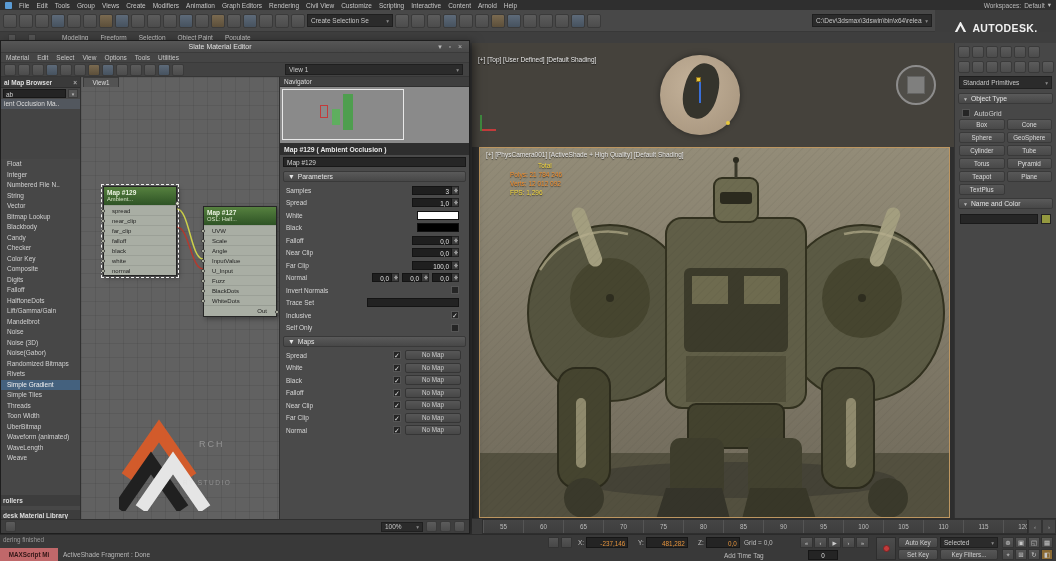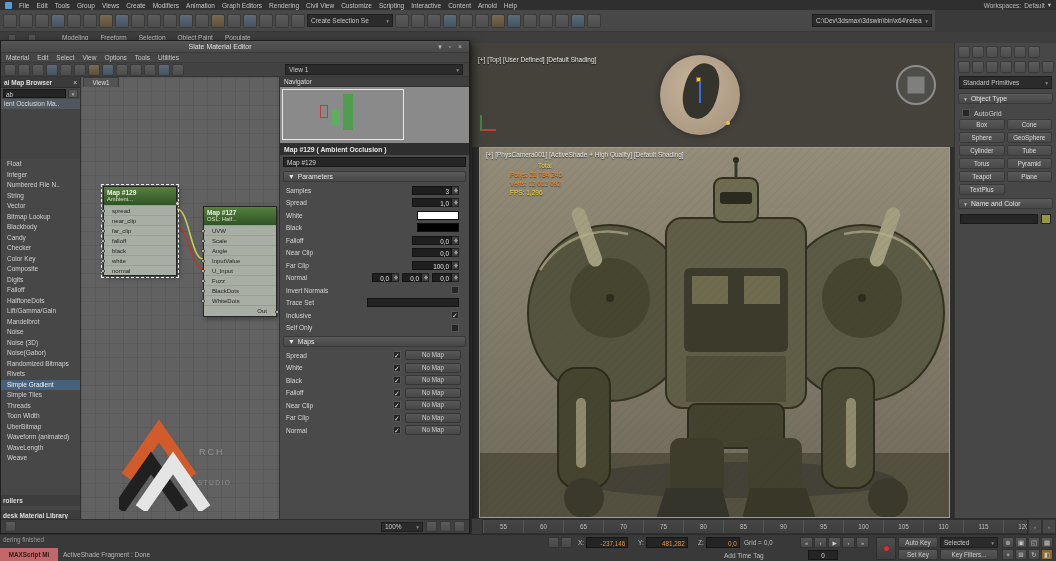--- a/index.html
+++ b/index.html
@@ -110,21 +110,21 @@
   .node-head{background:linear-gradient(#56813f,#2e5325);color:#eaf2e0;padding:2px 3px;line-height:7px;}
   .node-title{font-weight:bold;font-size:6.5px;}
   .node-sub{font-size:5.8px;color:#d8e4c8;}
   .npin{position:relative;height:10px;line-height:10px;padding-left:8px;color:#1f1f1f;border-top:1px solid rgba(0,0,0,.08);}
   .pin-dot{position:absolute;left:-3px;top:3px;width:4px;height:4px;border-radius:50%;background:#d8dcc8;border:1px solid #3a3a3a;}
   .out-dot{position:absolute;right:-4px;top:14px;width:5px;height:5px;border-radius:50%;background:#d8dcc8;border:1px solid #3a3a3a;}
   .node-out-row{position:relative;height:11px;line-height:11px;text-align:right;padding-right:9px;color:#1f1f1f;border-top:1px solid rgba(0,0,0,.1);}
   .node-out-row .pin-dot{left:auto;right:-3px;top:3.5px;}
   .wires{position:absolute;left:0;top:0;pointer-events:none;}
   .watermark{position:absolute;left:38px;top:338px;width:150px;height:100px;opacity:.95;}
-  .wm-text1{position:absolute;left:80px;top:32px;color:rgba(220,220,220,.45);font-size:9px;letter-spacing:2px;}
+  .wm-text1{position:absolute;left:80px;top:24px;color:rgba(220,220,220,.45);font-size:9px;letter-spacing:2px;}
   .wm-text2{position:absolute;left:64px;top:64px;color:rgba(220,220,220,.40);font-size:6.5px;letter-spacing:1.5px;}
 
   
   .rightcol{width:190px;height:100%;background:#4a4a4a;border-left:1px solid #303030;display:flex;flex-direction:column;}
   .nav-head{height:10px;background:#3e3e3e;color:#ddd;font-size:6.5px;padding:0 4px;line-height:10px;border-bottom:1px solid #2f2f2f;}
   .nav-body{height:57px;background:#8a8a8a;position:relative;border-bottom:1px solid #2f2f2f;}
   .nav-frame{position:absolute;left:2px;top:2px;width:122px;height:51px;border:1px solid #e8e8e8;}
   .nav-red{position:absolute;left:40px;top:18px;width:8px;height:13px;border:1px solid #c23b3b;}
   .nav-green1{position:absolute;left:63px;top:7px;width:10px;height:36px;background:#4f9e4f;}
   .nav-green2{position:absolute;left:52px;top:22px;width:8px;height:16px;background:#5fae5f;}
@@ -264,20 +264,26 @@
         <span class="tbi"></span>
         <span class="tbi"></span>
         <span class="tbi"></span>
       </span>
     <span class="dd pathfield" style="margin-left:auto;">
       <span style="overflow:hidden;white-space:nowrap;">C:\Dev\3dsmax\3dswin\bin\x64\release</span>
       <span class="arrow">▾</span>
     </span>
   </div>
 
+  <div class="autodesk">
+    <svg width="15" height="13" viewBox="0 0 15 13">
+      <path d="M2 12 L7.5 1.5 L13 12" stroke="#f0f0f0" stroke-width="2.2" fill="none"></path>
+    </svg>
+    <span class="autodesk-text">AUTODESK.</span>
+  </div>
 
   <div class="ribbon">
     <span class="mini"></span>
     <span class="mini"></span>
     <span style="display:flex;gap:12px;margin-left:14px;">
 
     <span class="ribbon-tab">Modeling</span>
         <span class="ribbon-tab">Freeform</span>
         <span class="ribbon-tab">Selection</span>
         <span class="ribbon-tab">Object Paint</span>

